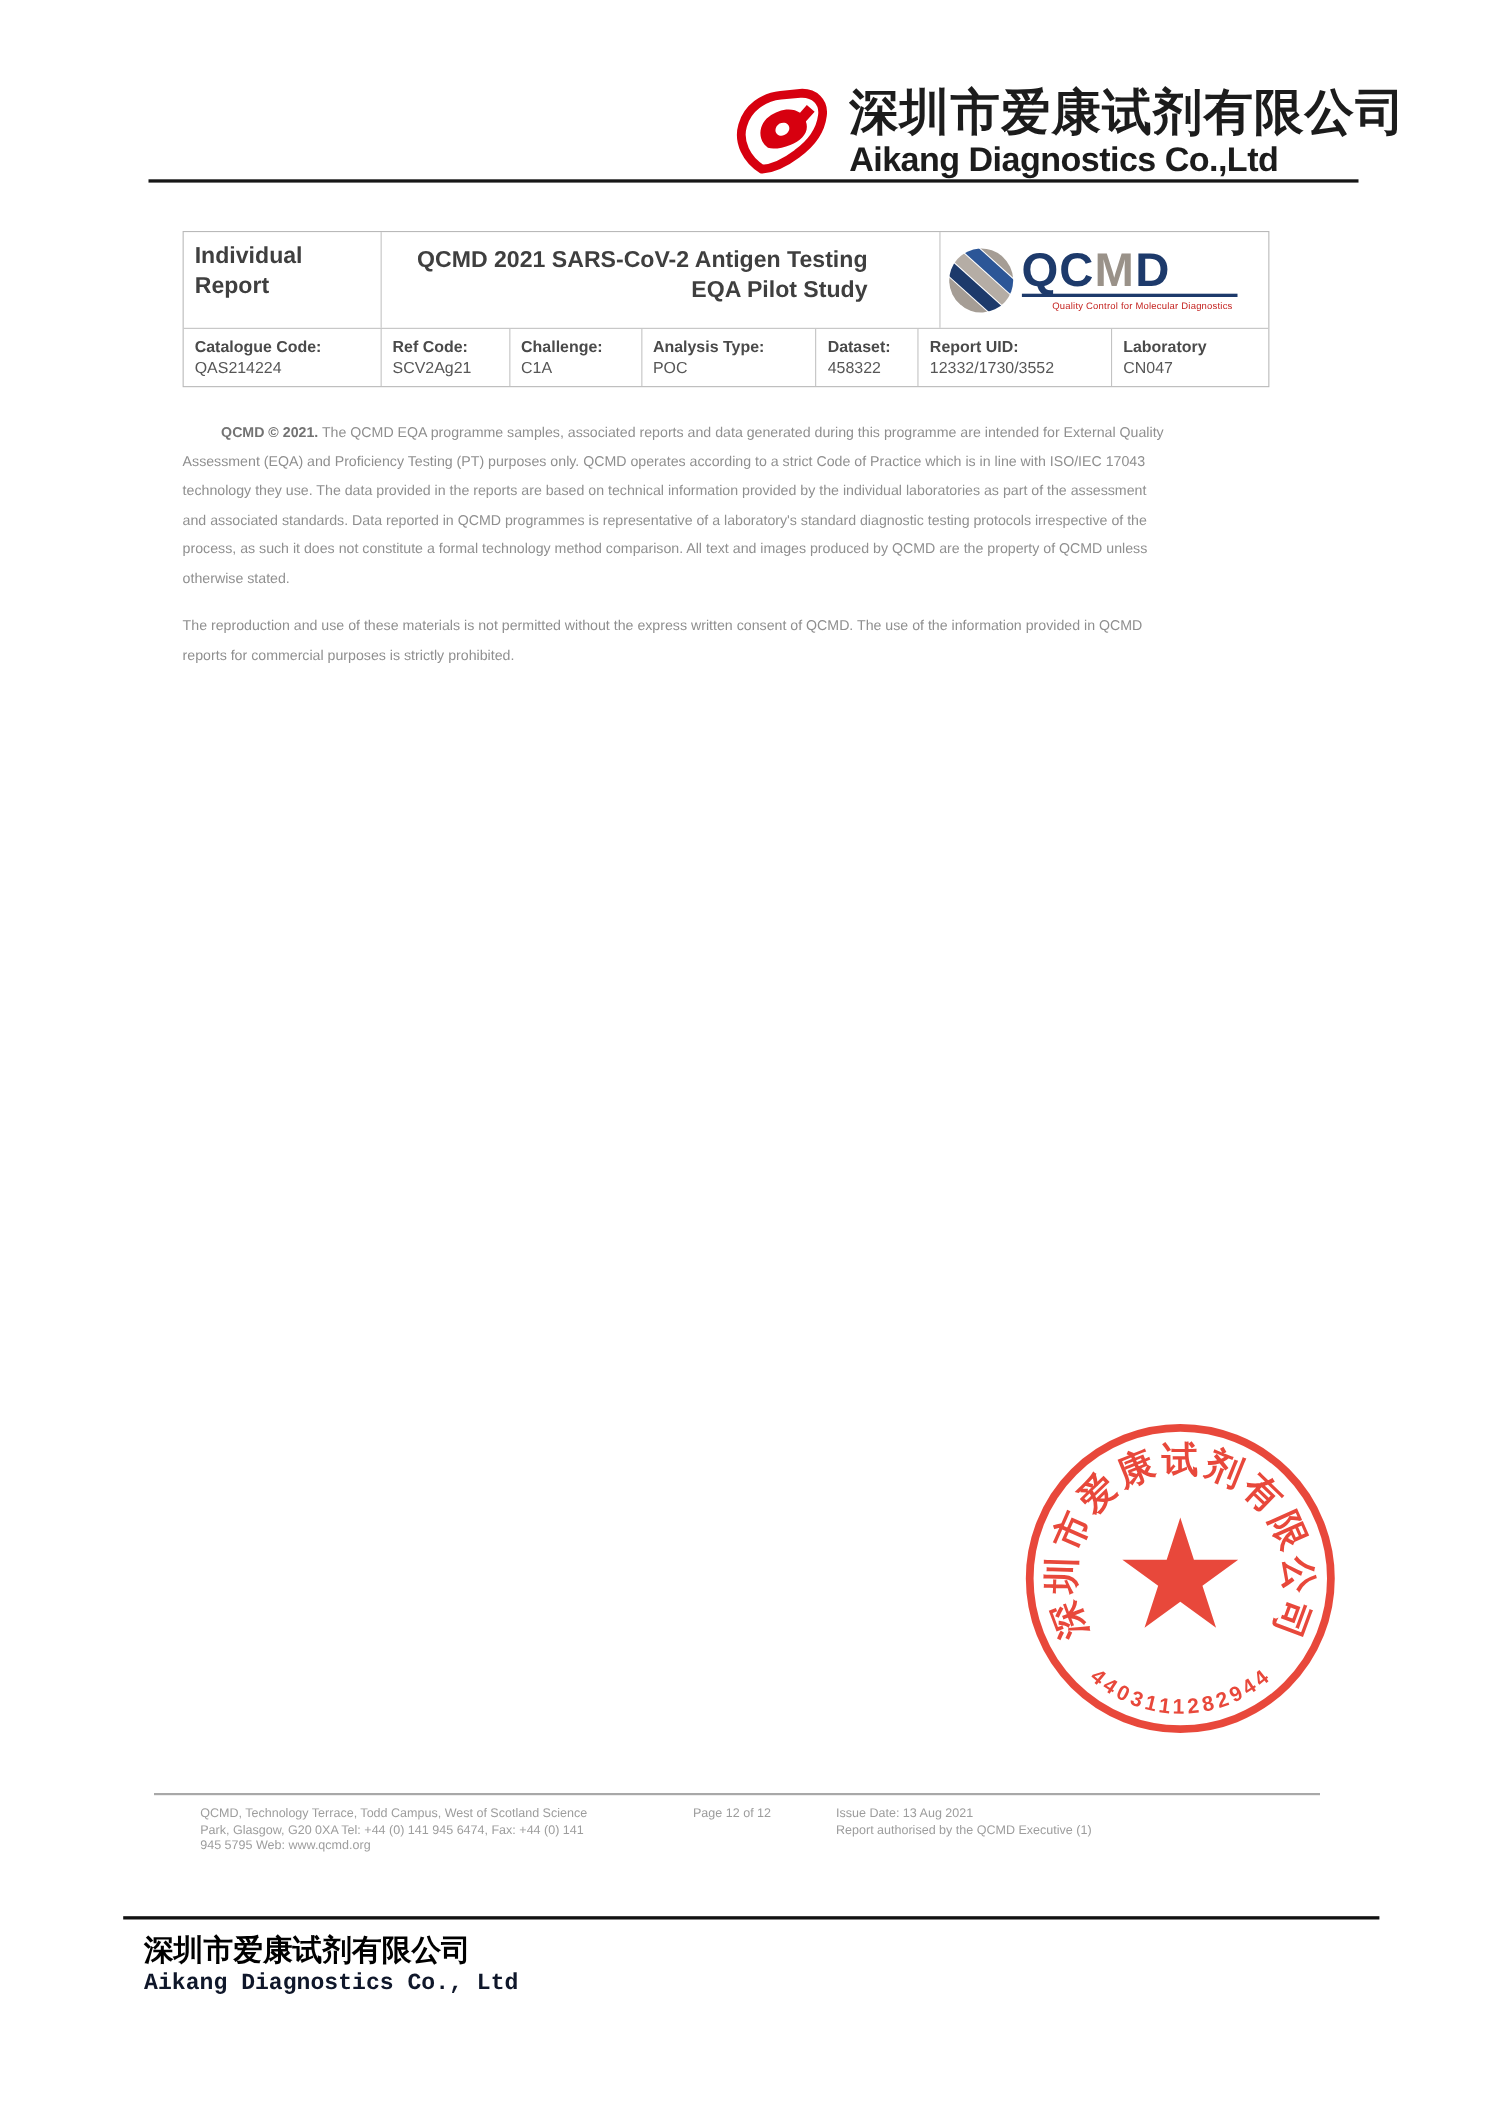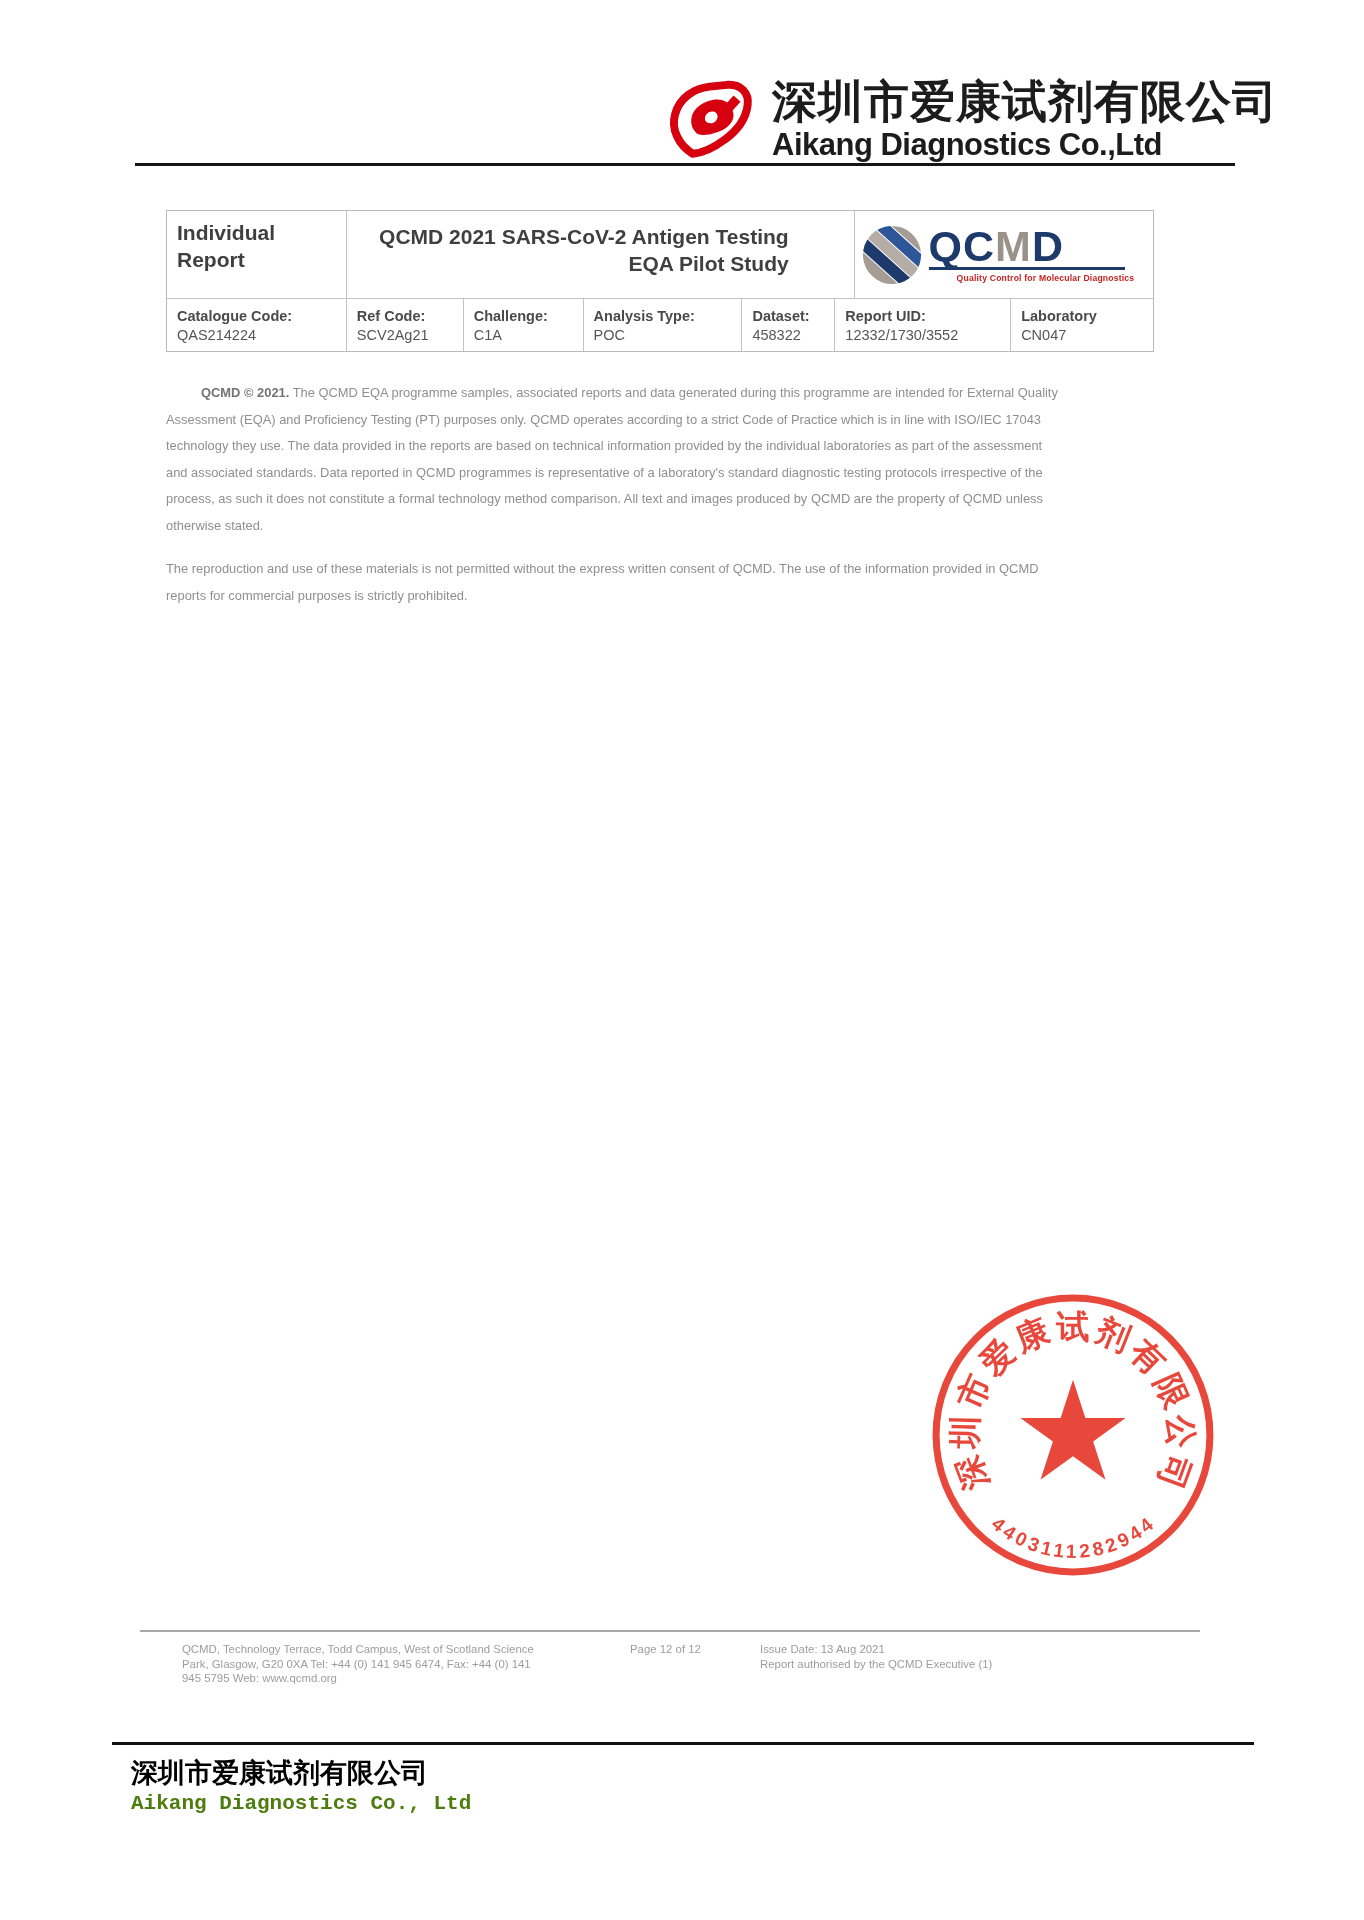--- a/index.html
+++ b/index.html
@@ -31,21 +31,21 @@
   .mvalue{display:block;font-size:14.5px;color:#565656;line-height:19px;white-space:nowrap;}
 
   
   .globe{width:62px;height:62px;flex:0 0 62px;}
   .qcmd-tblock{margin-left:6px;display:flex;flex-direction:column;align-items:flex-start;}
   .qcmd-word{font-size:43px;line-height:40px;font-weight:bold;letter-spacing:1px;
              font-family:"Liberation Sans","DejaVu Sans",sans-serif;}
   .q-navy{color:#1d3a6b;}
   .q-silver{color:#9a9289;}
   .qcmd-underline{width:196px;height:3px;background:#1d3a6b;margin-top:1px;}
-  .qcmd-tagline{font-size:8.6px;font-weight:bold;color:#c42320;margin-top:3px;letter-spacing:0.2px;white-space:nowrap;padding-left:28px;}
+  .qcmd-tagline{font-size:8.6px;font-weight:normal;color:#c42320;margin-top:3px;letter-spacing:0.2px;white-space:nowrap;padding-left:28px;}
 
   
   .disclaimer{position:absolute;left:166px;top:380px;width:1000px;}
   .dline{font-size:12.9px;color:#8f8f8f;line-height:26.5px;white-space:nowrap;}
   .dlead{font-weight:bold;color:#737373;margin-left:35px;}
   .para2{margin-top:17px;}
 
   
   .stamp{position:absolute;left:922px;top:1284px;width:302px;height:302px;opacity:0.93;}
 
@@ -53,21 +53,21 @@
   .footer-rule{position:absolute;left:140px;top:1630px;width:1060px;height:2px;background:#a8a8a8;}
   .f-address{position:absolute;left:182px;top:1642px;color:#9d9d9d;font-size:11.4px;line-height:14.6px;}
   .f-address div{white-space:nowrap;}
   .f-page{position:absolute;left:630px;top:1642px;color:#9d9d9d;font-size:11.4px;line-height:14.6px;white-space:nowrap;}
   .f-right{position:absolute;left:760px;top:1642px;color:#9d9d9d;font-size:11.4px;line-height:14.6px;}
   .f-right div{white-space:nowrap;}
 
   
   .bottom-rule{position:absolute;left:112px;top:1742px;width:1142px;height:3px;background:#111;}
   .b-zh{position:absolute;left:131px;top:1755px;font-size:27px;font-weight:bold;color:#000;white-space:nowrap;}
-  .b-en{position:absolute;left:131px;top:1792px;font-size:21px;color:#4d7c0f;white-space:nowrap;
+  .b-en{position:absolute;left:131px;top:1792px;font-size:21px;color:#0f172a;white-space:nowrap;
         font-family:"Liberation Mono","DejaVu Sans Mono",monospace;font-weight:bold;}
 </style>
 </head>
 <body>
 
 <div class="page">
 
   <div class="letterhead">
     <svg class="aikang-logo" viewBox="0 0 100 95">
       <path d="M30 88 C14 78 5 60 10 43 C15 25 31 14 49 12 L69 10 C84 9 94 19 92 33 C90 49 80 62 66 72 C54 81 42 87 30 88 Z" fill="#ffffff" stroke="#d7000f" stroke-width="9" stroke-linejoin="round"></path>

